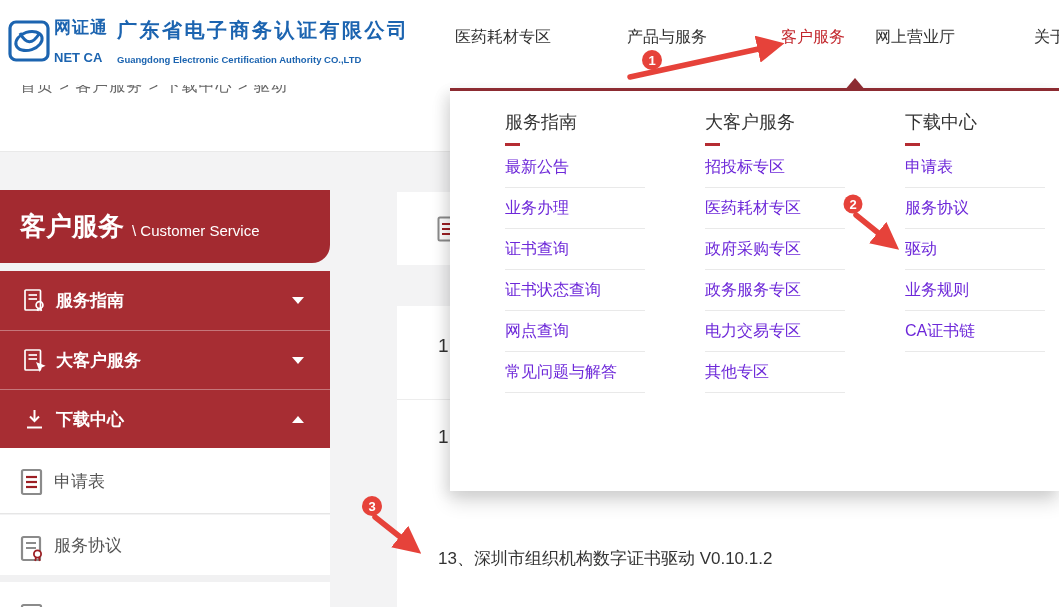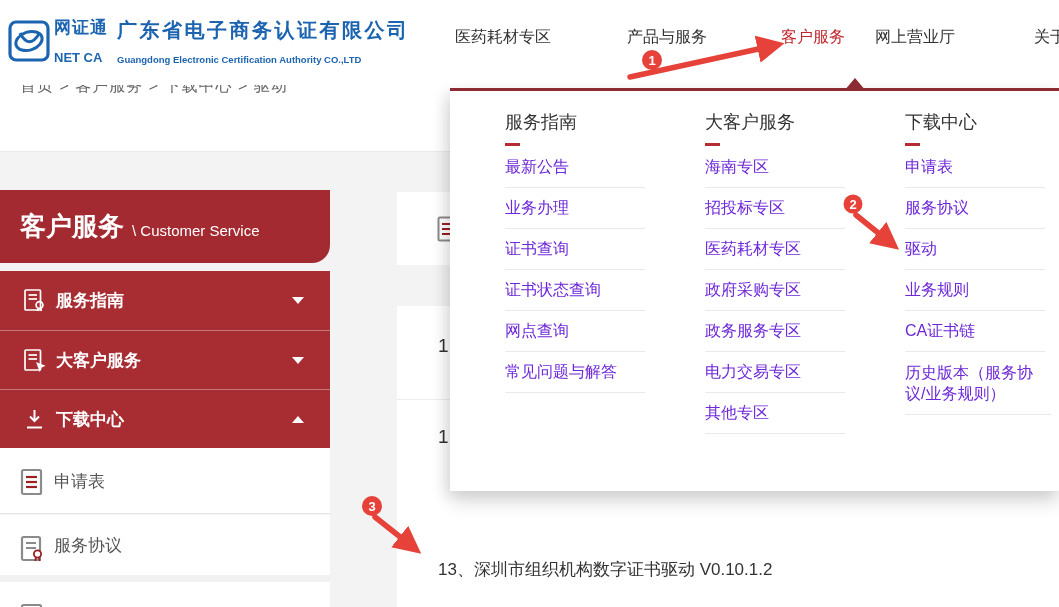--- a/index.html
+++ b/index.html
@@ -26,21 +26,21 @@
   .nav-item { position:absolute; top:27px; font-size:16px; color:#333; cursor:pointer; white-space:nowrap; }
   .nav-item.active { color:#c2262c; }
 
   
   .title-box { position:absolute; left:397px; top:192px; width:662px; height:73px; background:#fff; z-index:1; }
   .title-doc-icon { position:absolute; left:40px; top:24px; }
   .list-card { position:absolute; left:397px; top:306px; width:662px; height:301px; background:#fff; z-index:1; }
   .row-divider { position:absolute; left:0; top:93px; width:662px; height:1px; background:#ededed; }
   .row-num-1 { position:absolute; left:41px; top:29px; font-size:19px; color:#333; }
   .row-num-2 { position:absolute; left:41px; top:120px; font-size:19px; color:#333; }
-  .row-item-3 { position:absolute; left:41px; top:252px; font-size:17px; color:#333; cursor:pointer; }
+  .row-item-3 { position:absolute; left:41px; top:241px; font-size:17px; color:#333; cursor:pointer; }
 
   
   .sb-header { position:absolute; left:0; top:190px; width:330px; height:73px; background:#a32a30; border-radius:0 0 18px 0; z-index:2; display:flex; align-items:center; padding-left:20px; color:#fff; }
   .sb-title-cn { font-size:26px; font-weight:bold; }
   .sb-title-en { font-size:15px; margin-left:8px; margin-top:8px; }
   .sb-menu { position:absolute; left:0; top:271px; width:330px; height:177px; background:#a72d33; z-index:2; }
   .sb-row { position:relative; height:59px; display:flex; align-items:center; cursor:pointer; }
   .sb-row + .sb-row { border-top:1px solid rgba(255,255,255,0.35); }
   .sb-row .sb-icon { position:absolute; left:22px; }
   .sb-row .sb-label { position:absolute; left:56px; font-size:17px; font-weight:bold; color:#fff; }
@@ -194,39 +194,37 @@
         <li>证书查询</li>
         <li>证书状态查询</li>
         <li>网点查询</li>
         <li>常见问题与解答</li>
       </ul>
     </div>
     <div class="mm-col mm-col-2">
       <div class="mm-title">大客户服务</div>
       <div class="mm-underline"></div>
       <ul class="mm-list">
-        <li>海南专区</li>
         <li>招投标专区</li>
         <li>医药耗材专区</li>
         <li>政府采购专区</li>
         <li>政务服务专区</li>
         <li>电力交易专区</li>
         <li>其他专区</li>
       </ul>
     </div>
     <div class="mm-col mm-col-3">
       <div class="mm-title">下载中心</div>
       <div class="mm-underline"></div>
       <ul class="mm-list">
         <li>申请表</li>
         <li>服务协议</li>
         <li>驱动</li>
         <li>业务规则</li>
         <li>CA证书链</li>
-        <li class="tall">历史版本（服务协议/业务规则）</li>
       </ul>
     </div>
   </div>
 
   <svg class="annot" viewBox="0 0 1059 607">
     <defs>
       <marker id="ah" markerWidth="5" markerHeight="5" refX="1" refY="2.5" orient="auto">
         <path d="M0,0 L5,2.5 L0,5 Z" fill="#e6423a"></path>
       </marker>
     </defs>

